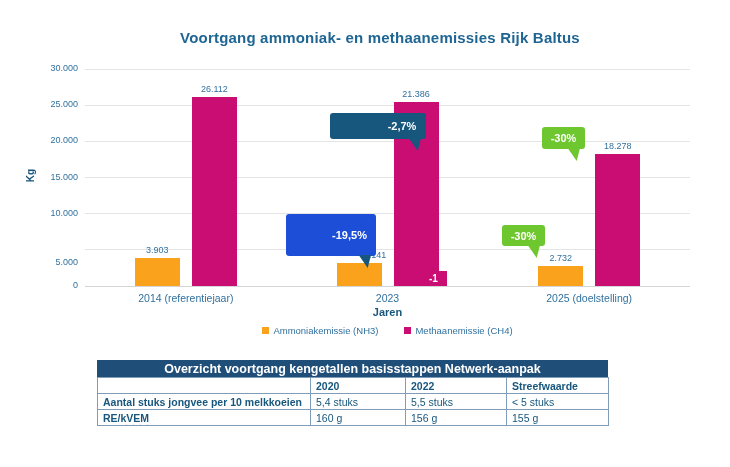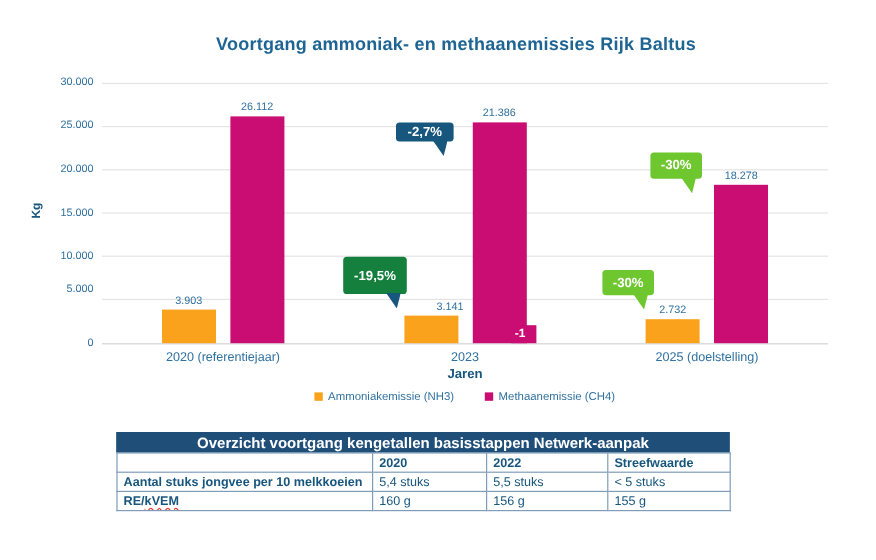--- a/index.html
+++ b/index.html
@@ -77,27 +77,27 @@
       <div class="legend-item">
         <div class="swatch" style="background: rgb(201, 13, 115);"></div>
         <div class="">Methaanemissie (CH4)</div>
       </div>
     </div>
 <div class="ytick" style="top: 63px;">30.000</div>
     <div class="ytick" style="top: 99.1667px;">25.000</div>
     <div class="ytick" style="top: 135.333px;">20.000</div>
     <div class="ytick" style="top: 171.5px;">15.000</div>
     <div class="ytick" style="top: 207.667px;">10.000</div>
-    <div class="ytick" style="top: 235px;">5.000</div>
+    <div class="ytick" style="top: 257px;">5.000</div>
     <div class="ytick" style="top: 280px;">0</div>
-    <div class="xcat" style="left: 95.8333px;">2020 (referentiejaar)</div>
+    <div class="xcat" style="left: 95.8333px;">2014 (referentiejaar)</div>
     <div class="xcat" style="left: 297.5px;">2023</div>
     <div class="xcat" style="left: 499.167px;">2025 (doelstelling)</div>
-    <div class="bubble" style="left: 330px; top: 102px; width: 48px; height: 16px; background: rgb(23, 86, 125);">-2,7%<div class="tail" style="background: rgb(23, 86, 125);"></div></div>
-    <div class="bubble" style="left: 286px; top: 214px; width: 53px; height: 31px; background: #15803d;">-19,5%<div class="tail" style="background: rgb(23, 86, 125);"></div></div>
+    <div class="bubble" style="left: 330px; top: 113px; width: 48px; height: 26px; background: rgb(23, 86, 125); padding-left: 48px;">-2,7%<div class="tail" style="background: rgb(23, 86, 125);"></div></div>
+    <div class="bubble" style="left: 286px; top: 214px; width: 53px; height: 42px; background: #1d4ed8; padding-left: 37px;">-19,5%<div class="tail" style="background: rgb(23, 86, 125);"></div></div>
     <div class="bubble" style="left: 502px; top: 225px; width: 43px; height: 21px; background: rgb(110, 199, 47);">-30%<div class="tail" style="background: rgb(110, 199, 47);"></div></div>
     <div class="bubble" style="left: 542px; top: 127px; width: 43px; height: 22px; background: rgb(110, 199, 47);">-30%<div class="tail" style="background: rgb(110, 199, 47);"></div></div>
     <div class="minibadge" style="left: 426px; top: 271px; width: 18px; height: 15px; background: rgb(201, 13, 115);">-1</div>
   </div>
 
 <div id="kpi-table">
   <div class="tbl-title">Overzicht voortgang kengetallen basisstappen Netwerk-aanpak</div>
   <table>
     <colgroup>
       <col style="width:213px">

